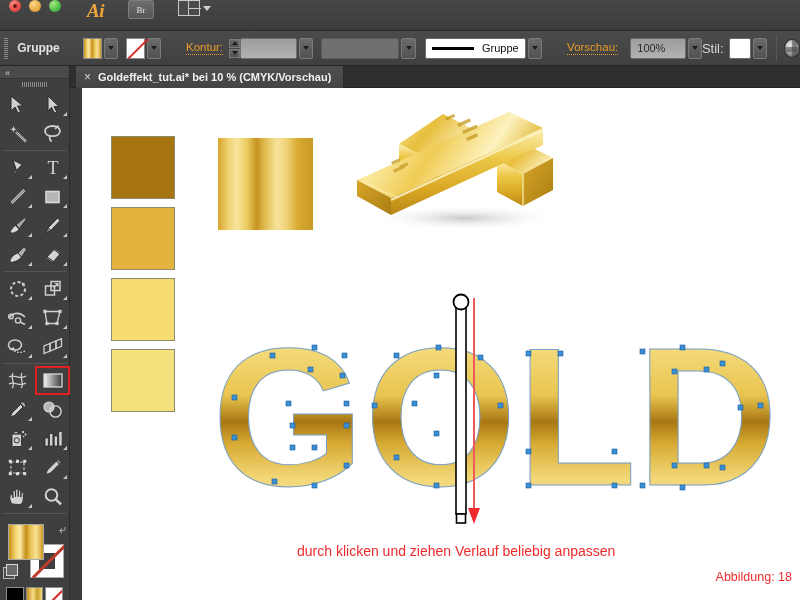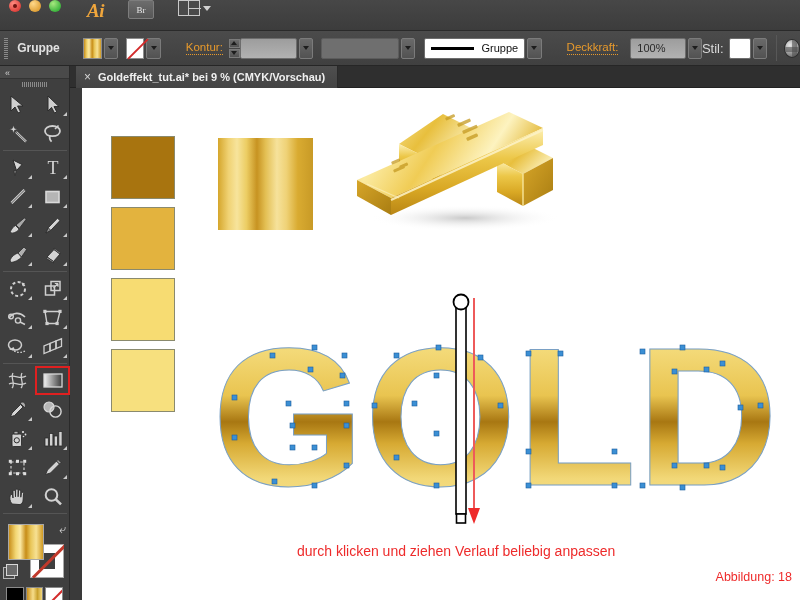--- a/index.html
+++ b/index.html
@@ -311,40 +311,40 @@
       </div>
 
     <div class="field-white" style="width:101px; margin-left:9px">
       <div class="strokeline"></div>
       <span>Gruppe</span>
     </div>
     <div class="drop-btn">
         <div class="caret-d"></div>
       </div>
 
-    <div class="lbl-orange">Deckkraft:</div>
+    <div class="lbl-orange">Vorschau:</div>
     <div class="field" style="width:64px; margin-left:12px">100%</div>
     <div class="drop-btn">
         <div class="caret-d"></div>
       </div>
 
     <div style="color:#d9d9d9;font-size:13px;">Stil:</div>
     <div class="field-white" style="width:25px;margin-left:5px"></div>
     <div class="drop-btn">
         <div class="caret-d"></div>
       </div>
 
     <div class="sep-v" style="margin-left:9px"></div>
     <div class="circ-btn"></div>
   </div>
 
   <div class="tabbar">
     <div class="doctab">
       <span class="tab-x">×</span>
-      <span>Goldeffekt_tut.ai* bei 9 % (CMYK/Vorschau)</span>
+      <span>Goldeffekt_tut.ai* bei 10 % (CMYK/Vorschau)</span>
     </div>
   </div>
 
   <div class="toolpanel">
     <div class="tp-head">
       <span class="tp-collapse">«</span>
     </div>
     <div class="tp-grip">
         <div class="tp-grip-in"></div>
       </div>

